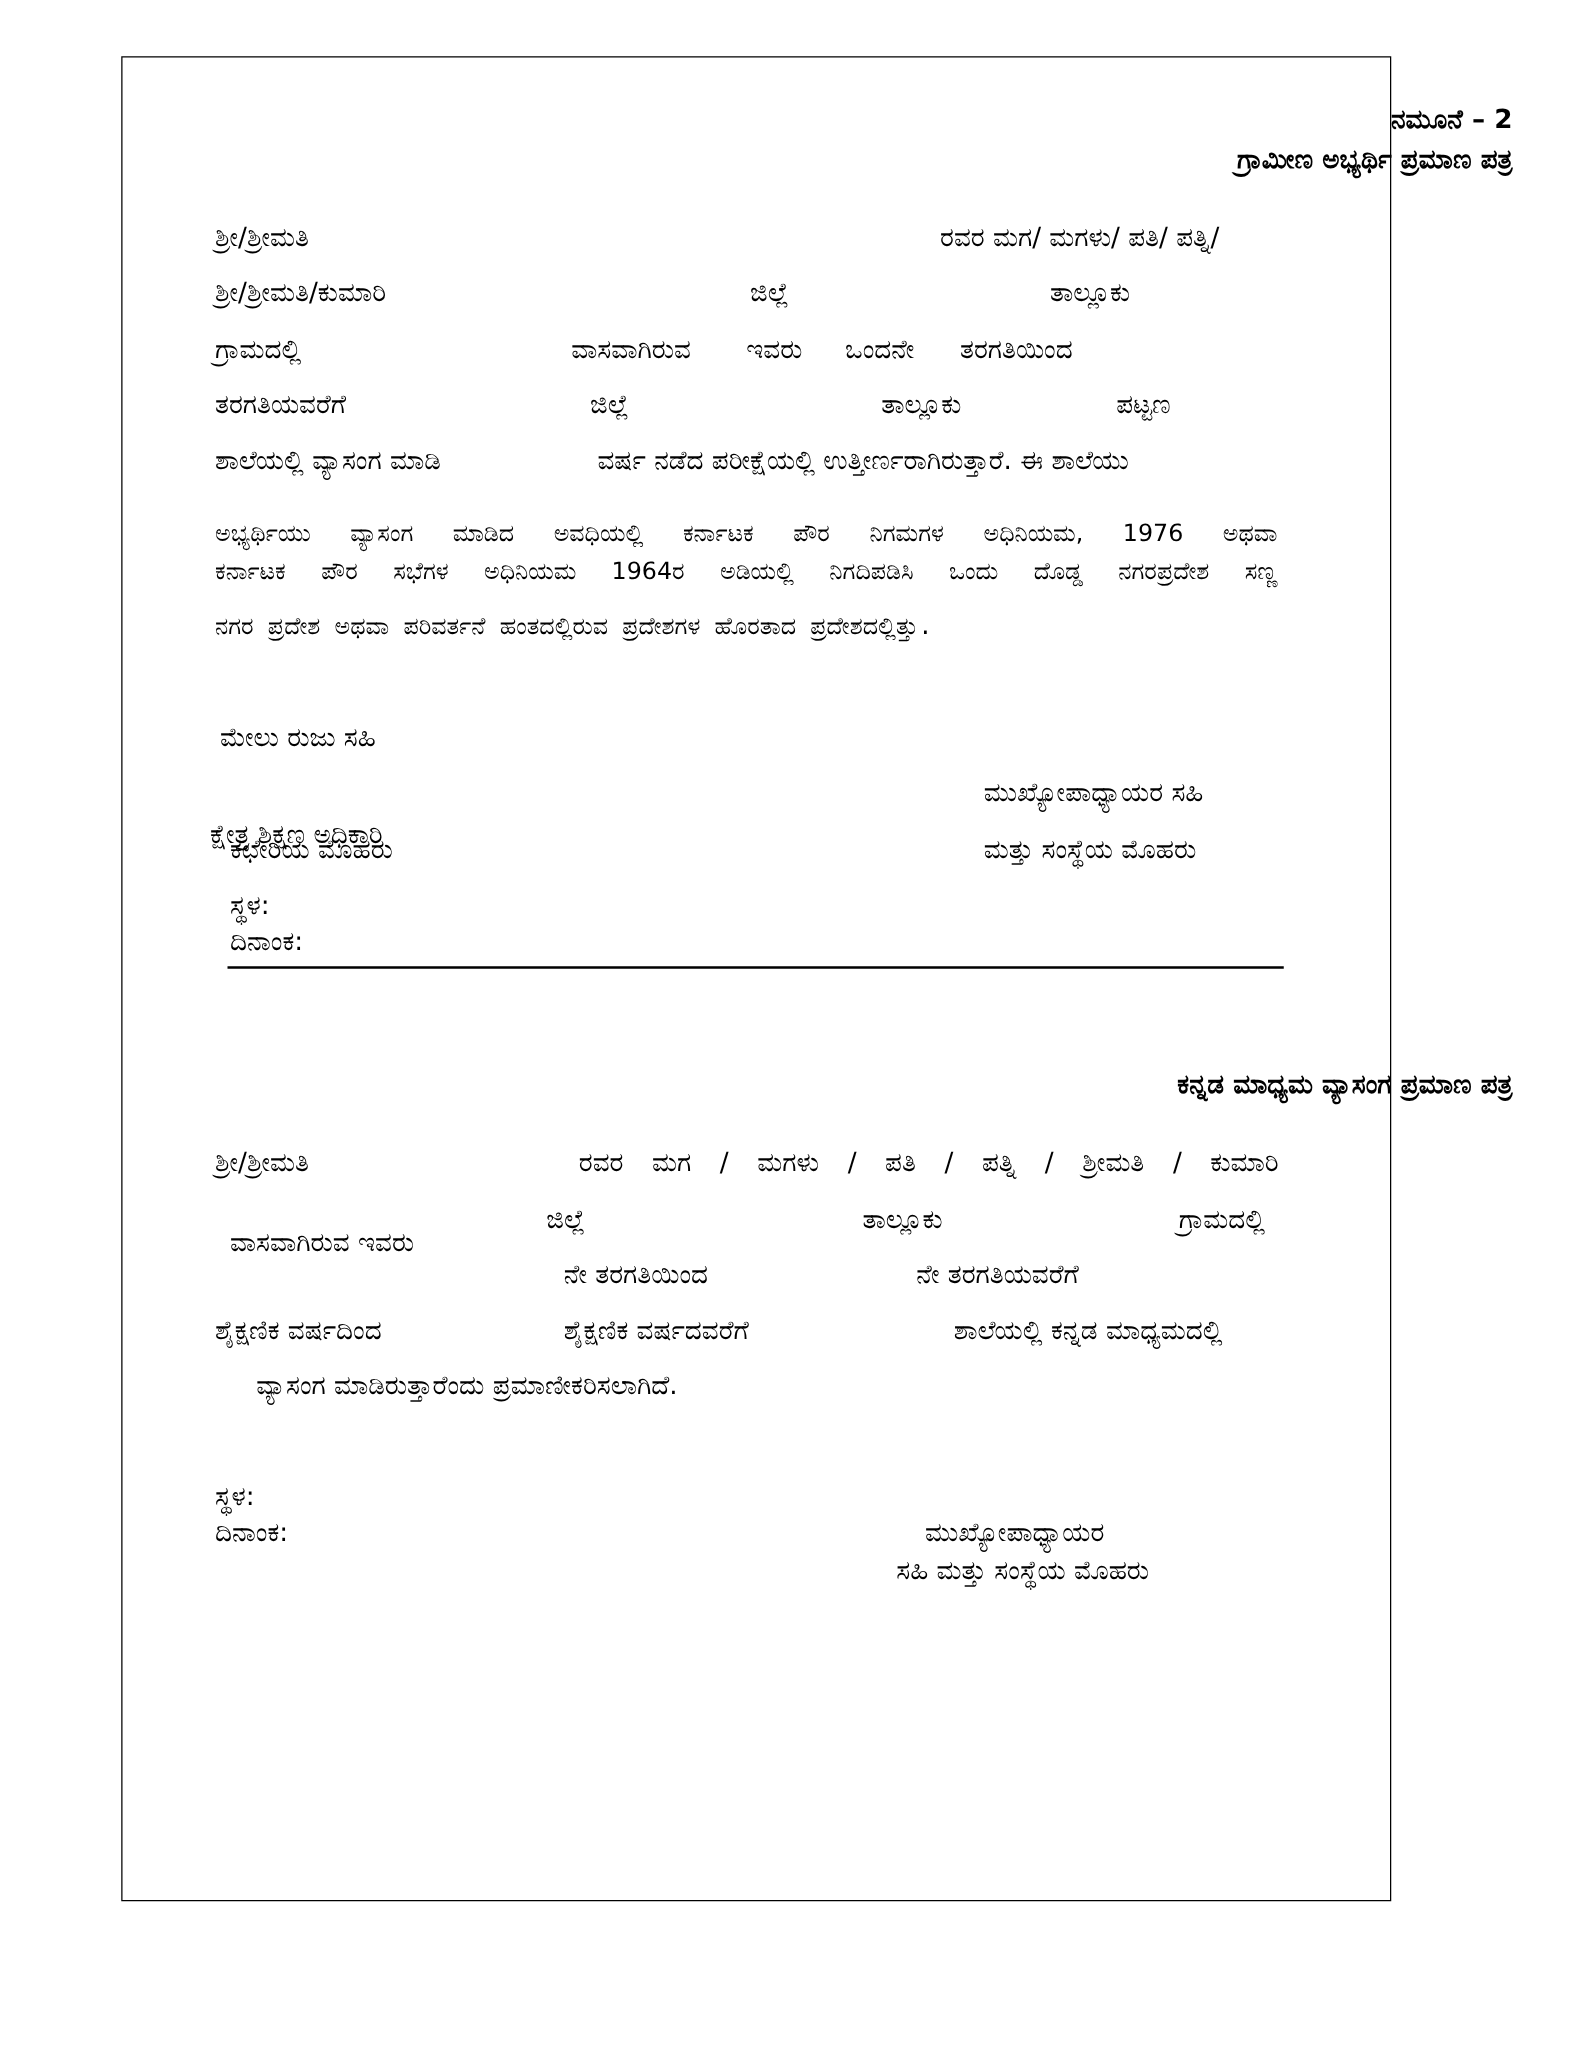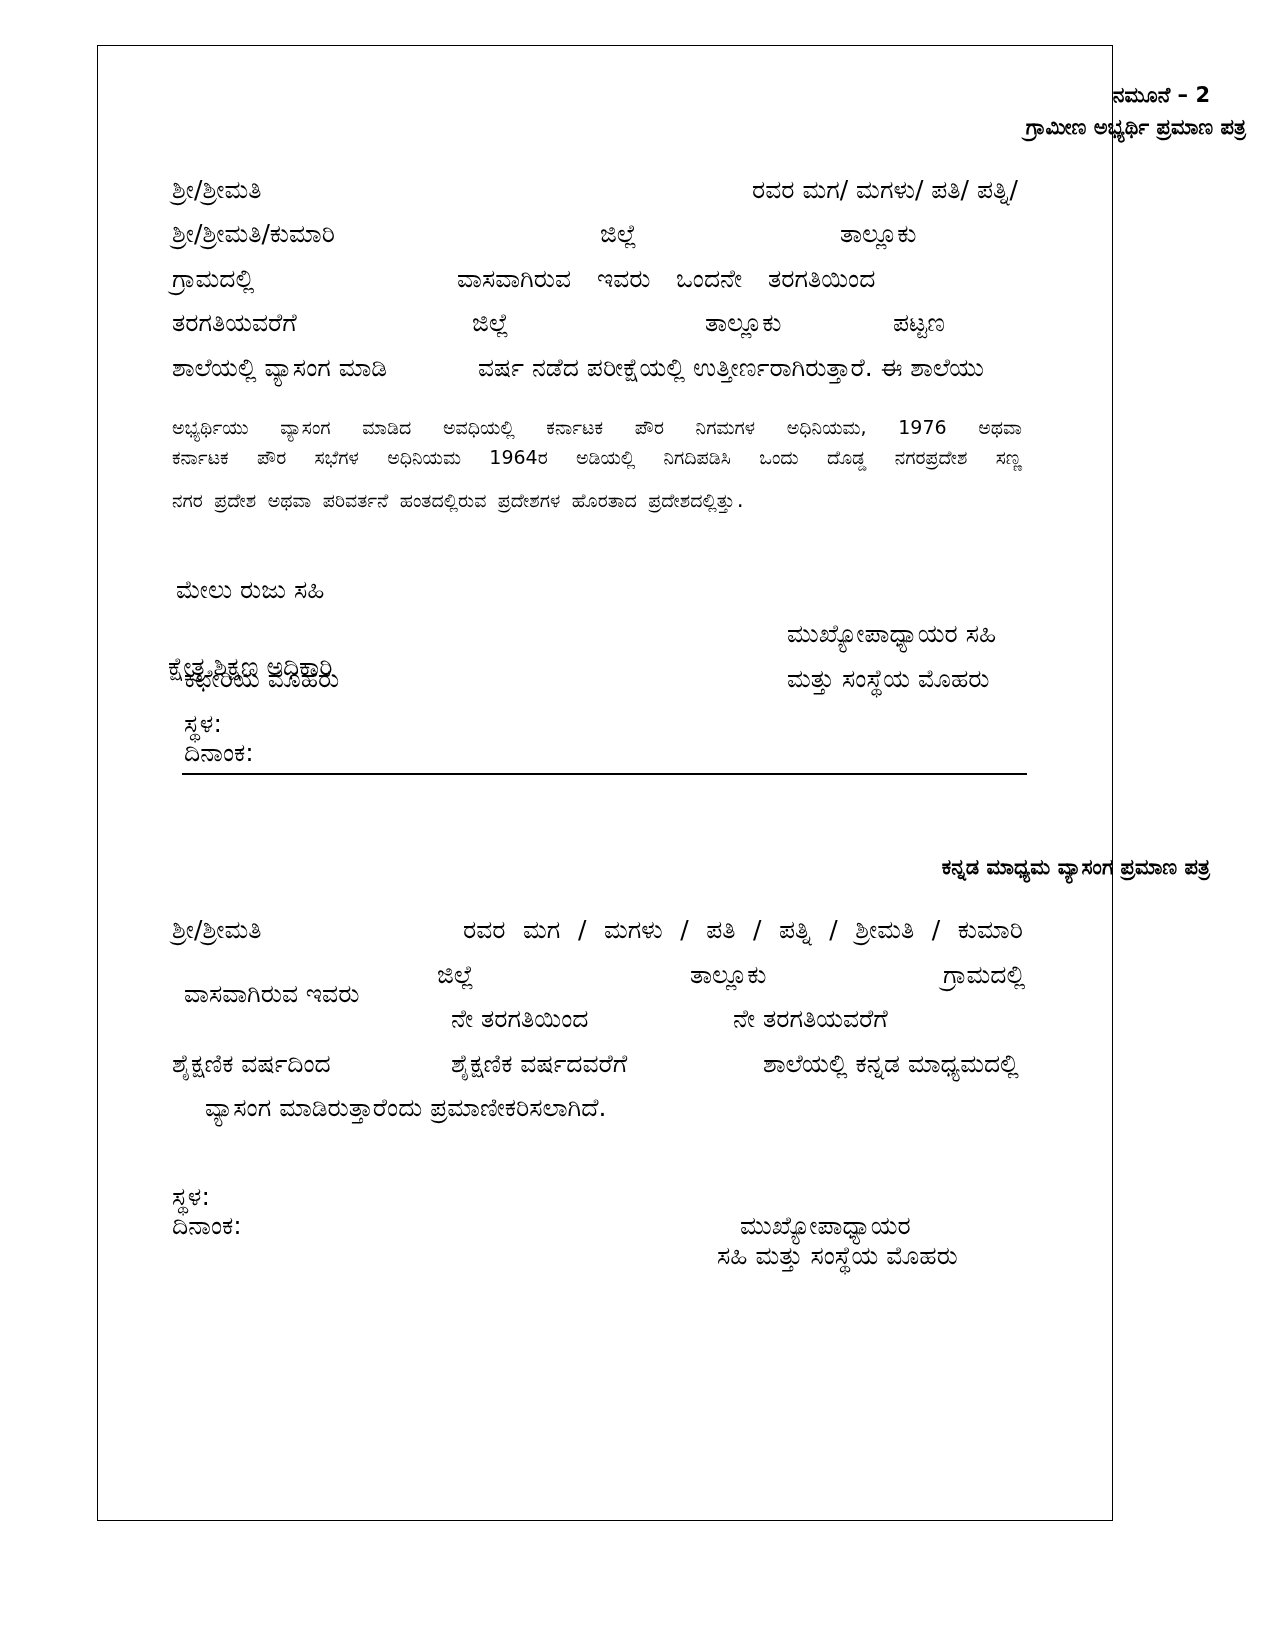--- a/index.html
+++ b/index.html
@@ -18,21 +18,21 @@
       position: absolute;
       left: 97px;
       top: 45px;
       width: 1016px;
       height: 1476px;
       border: 1.5px solid #000;
       box-sizing: border-box;
     }
     .t {
       position: absolute;
-      font-size: 25px;
+      font-size: 21px;
       line-height: 24px;
       white-space: nowrap;
     }
     .title {
       position: absolute;
       left: 0;
       width: 1210px;
       text-align: right;
       font-weight: bold;
       font-size: 21px;
@@ -66,21 +66,21 @@
       height: 0;
       border-top: 2.5px solid #000;
     }
   </style>
 </head>
 <body>
 
 <div class="page-border"></div>
 
 <div class="title" style="top:81px;">ನಮೂನೆ – 2</div>
-<div class="title" style="top:113px;padding-left:36px;">ಗ್ರಾಮೀಣ ಅಭ್ಯರ್ಥಿ ಪ್ರಮಾಣ ಪತ್ರ</div>
+<div class="title" style="top:113px;">ಗ್ರಾಮೀಣ ಅಭ್ಯರ್ಥಿ ಪ್ರಮಾಣ ಪತ್ರ</div>
 
 <div class="t" style="left:172px;top:178px;">ಶ್ರೀ/ಶ್ರೀಮತಿ</div>
 <div class="t" style="left:752px;top:178px;">ರವರ ಮಗ/ ಮಗಳು/ ಪತಿ/ ಪತ್ನಿ/</div>
 
 <div class="t" style="left:172px;top:222px;">ಶ್ರೀ/ಶ್ರೀಮತಿ/ಕುಮಾರಿ</div>
 <div class="t" style="left:600px;top:222px;">ಜಿಲ್ಲೆ</div>
 <div class="t" style="left:840px;top:222px;">ತಾಲ್ಲೂಕು</div>
 
 <div class="t" style="left:172px;top:267px;">ಗ್ರಾಮದಲ್ಲಿ</div>
 <div class="t" style="left:457px;top:267px;">ವಾಸವಾಗಿರುವ</div>

